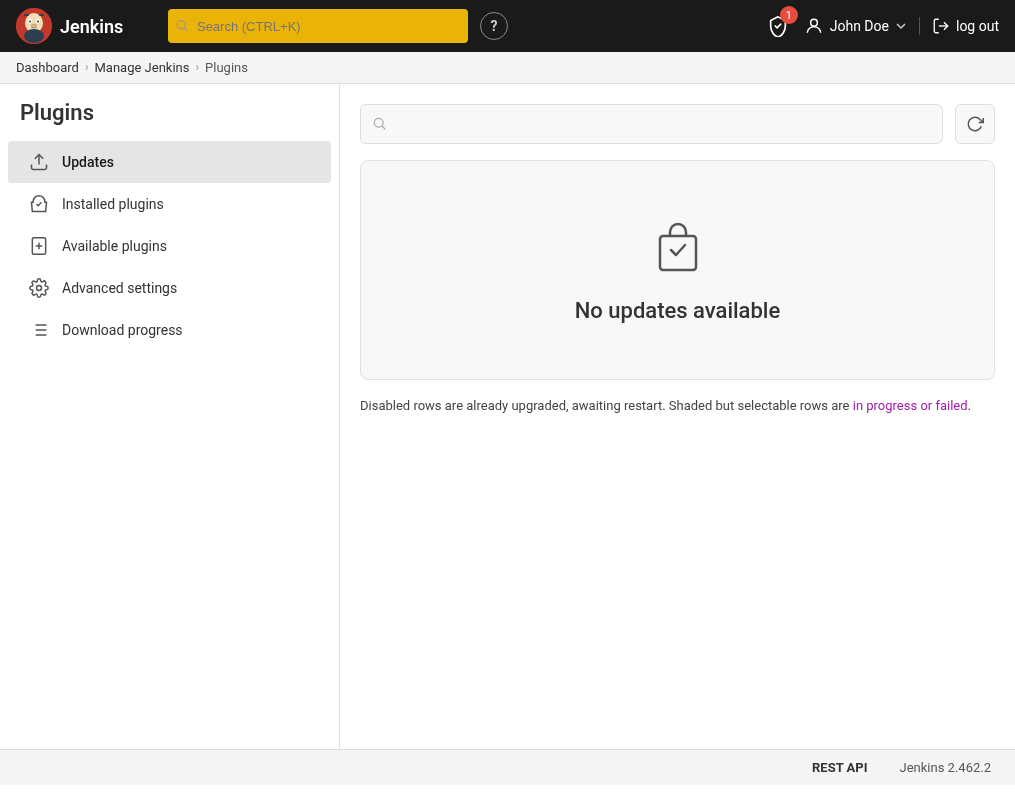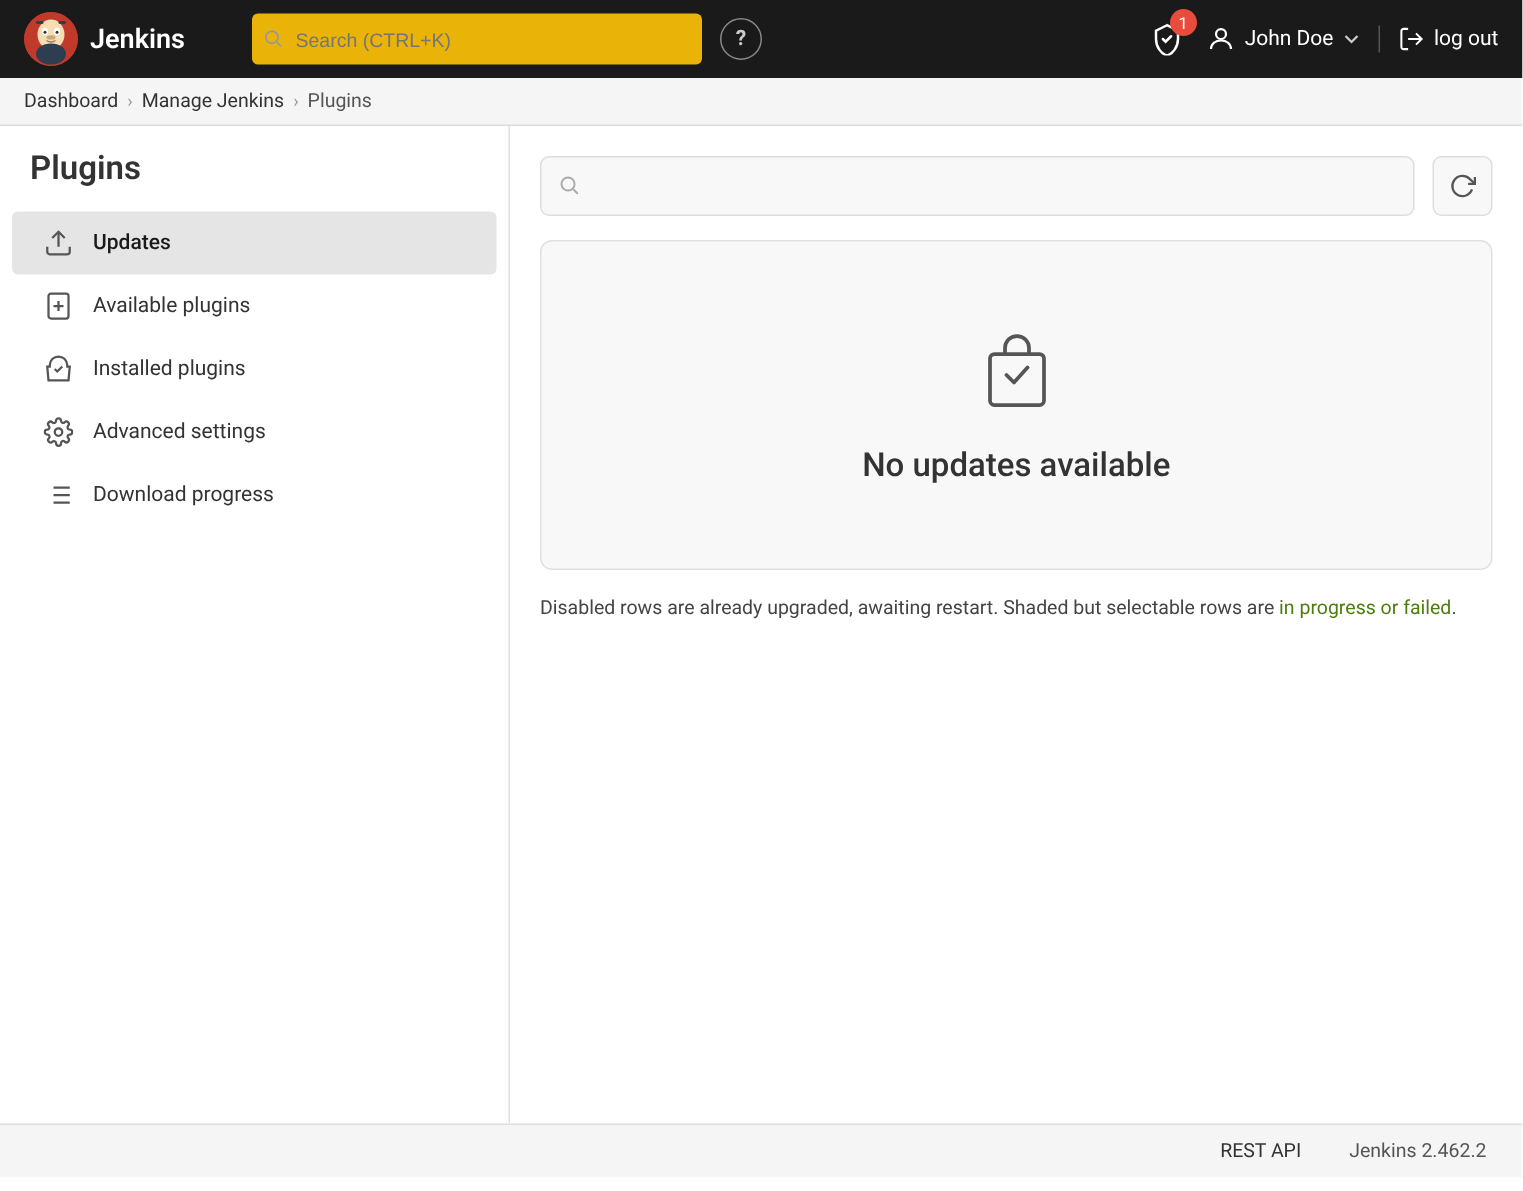--- a/index.html
+++ b/index.html
@@ -244,40 +244,40 @@
       color: #333;
     }
 
     
     .info-text {
       font-size: 13px;
       color: #444;
       line-height: 1.6;
     }
     .info-text a {
-      color: #4d7c0f;
+      color: #a21caf;
       text-decoration: none;
     }
 
     
     .footer {
       background: #f5f5f5;
       border-top: 1px solid #ddd;
       padding: 10px 24px;
       display: flex;
       justify-content: flex-end;
       gap: 32px;
       align-items: center;
       font-size: 13px;
       color: #555;
     }
     .footer a {
       color: #333;
       text-decoration: none;
-      font-weight: 400;
+      font-weight: 700;
     }
   </style>
 </head>
 <body>
 
 <header class="header">
   <div class="header-logo">
     <div class="logo-img">
 
       <svg width="36" height="36" viewBox="0 0 36 36" xmlns="http://www.w3.org/2000/svg">
@@ -362,36 +362,36 @@
           <polyline points="17,8 12,3 7,8"></polyline>
           <line x1="12" y1="3" x2="12" y2="15"></line>
         </svg>
       </span>
       <span>Updates</span>
     </div>
 
     <div class="sidebar-item">
       <span class="sidebar-icon">
         <svg width="20" height="20" viewBox="0 0 24 24" fill="none" stroke="currentColor" stroke-width="1.8">
+          <path d="M12 2a7 7 0 0 0-7 7v1H3l1 11h16l1-11h-2V9a7 7 0 0 0-7-7z"></path>
+          <polyline points="9,12 11,14 15,10"></polyline>
+        </svg>
+      </span>
+      <span>Installed plugins</span>
+    </div>
+
+    <div class="sidebar-item">
+      <span class="sidebar-icon">
+        <svg width="20" height="20" viewBox="0 0 24 24" fill="none" stroke="currentColor" stroke-width="1.8">
           <path d="M6 2h12a2 2 0 0 1 2 2v16a2 2 0 0 1-2 2H6a2 2 0 0 1-2-2V4a2 2 0 0 1 2-2z"></path>
           <line x1="12" y1="8" x2="12" y2="16"></line>
           <line x1="8" y1="12" x2="16" y2="12"></line>
         </svg>
       </span>
       <span>Available plugins</span>
-    </div>
-
-    <div class="sidebar-item">
-      <span class="sidebar-icon">
-        <svg width="20" height="20" viewBox="0 0 24 24" fill="none" stroke="currentColor" stroke-width="1.8">
-          <path d="M12 2a7 7 0 0 0-7 7v1H3l1 11h16l1-11h-2V9a7 7 0 0 0-7-7z"></path>
-          <polyline points="9,12 11,14 15,10"></polyline>
-        </svg>
-      </span>
-      <span>Installed plugins</span>
     </div>
 
     <div class="sidebar-item">
       <span class="sidebar-icon">
         <svg width="20" height="20" viewBox="0 0 24 24" fill="none" stroke="currentColor" stroke-width="1.8">
           <circle cx="12" cy="12" r="3"></circle>
           <path d="M19.4 15a1.65 1.65 0 0 0 .33 1.82l.06.06a2 2 0 0 1-2.83 2.83l-.06-.06a1.65 1.65 0 0 0-1.82-.33 1.65 1.65 0 0 0-1 1.51V21a2 2 0 0 1-4 0v-.09A1.65 1.65 0 0 0 9 19.4a1.65 1.65 0 0 0-1.82.33l-.06.06a2 2 0 0 1-2.83-2.83l.06-.06A1.65 1.65 0 0 0 4.68 15a1.65 1.65 0 0 0-1.51-1H3a2 2 0 0 1 0-4h.09A1.65 1.65 0 0 0 4.6 9a1.65 1.65 0 0 0-.33-1.82l-.06-.06a2 2 0 0 1 2.83-2.83l.06.06A1.65 1.65 0 0 0 9 4.68a1.65 1.65 0 0 0 1-1.51V3a2 2 0 0 1 4 0v.09a1.65 1.65 0 0 0 1 1.51 1.65 1.65 0 0 0 1.82-.33l.06-.06a2 2 0 0 1 2.83 2.83l-.06.06A1.65 1.65 0 0 0 19.4 9a1.65 1.65 0 0 0 1.51 1H21a2 2 0 0 1 0 4h-.09a1.65 1.65 0 0 0-1.51 1z"></path>
         </svg>
       </span>
       <span>Advanced settings</span>

